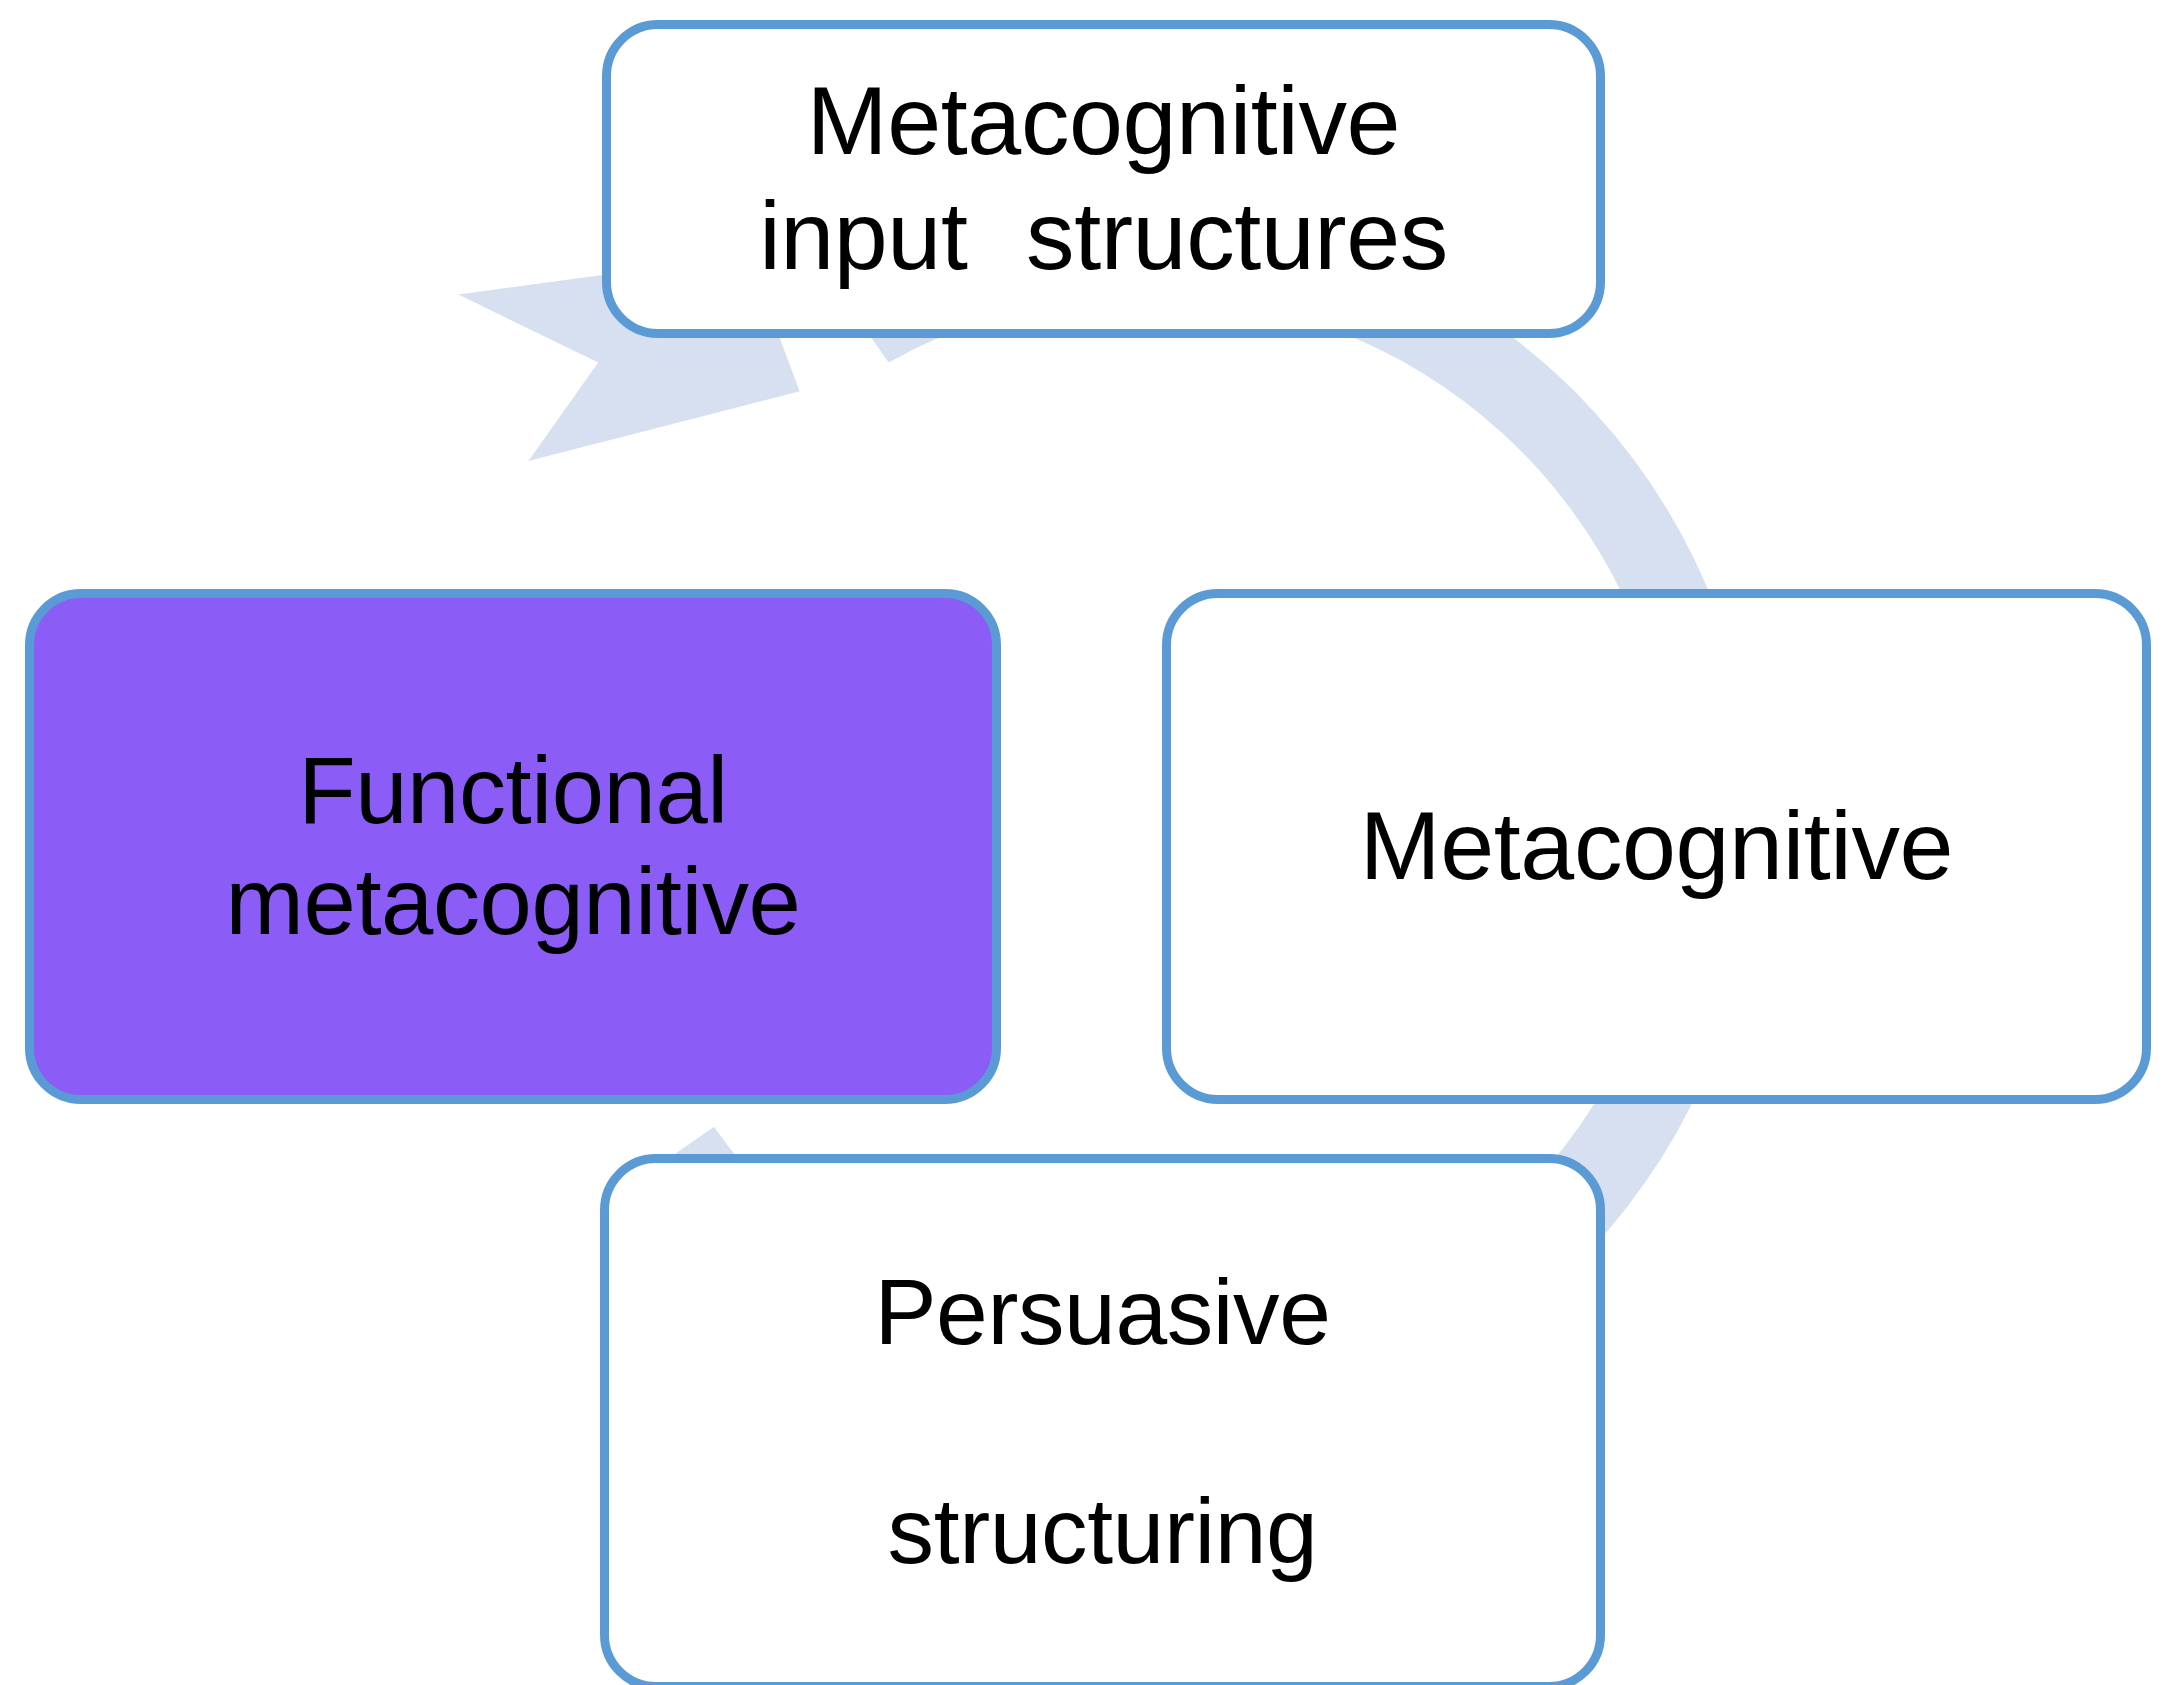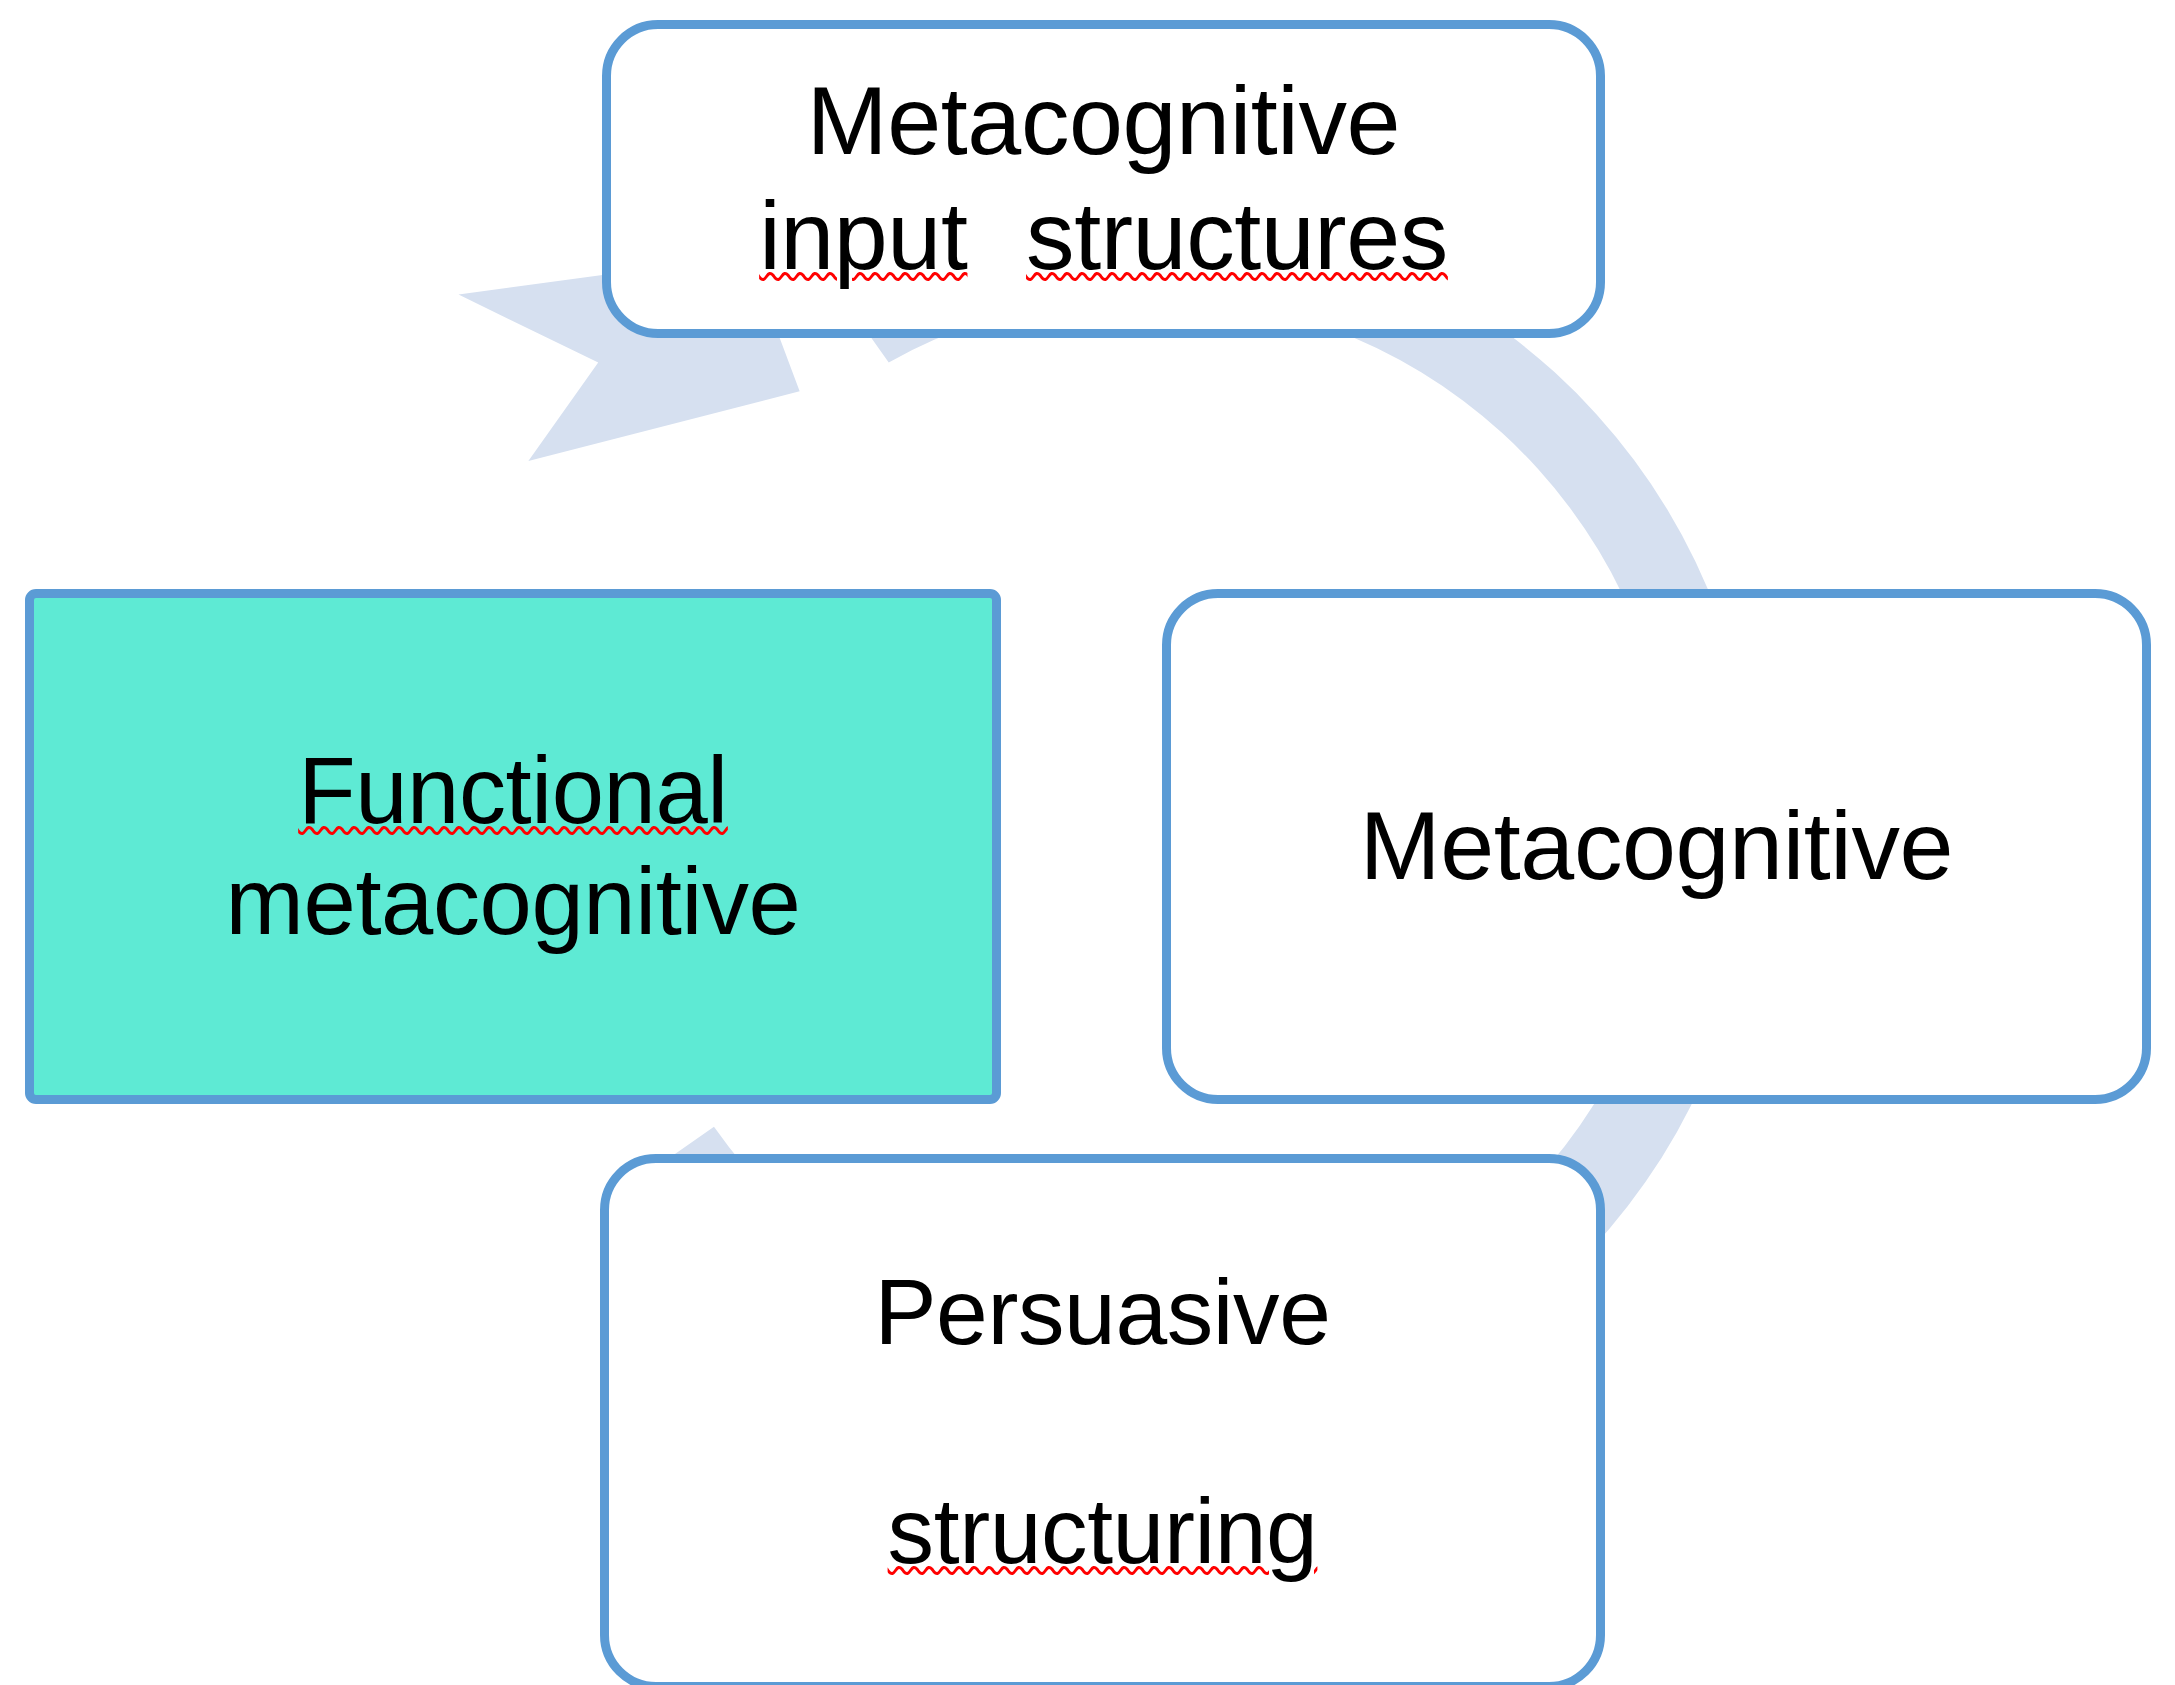--- a/index.html
+++ b/index.html
@@ -44,21 +44,20 @@
     letter-spacing: -0.4px;
   }
   .node-text {
     display: block;
     width: 100%;
     padding: 0 12.5px;
     box-sizing: border-box;
   }
   
   .sp {
-    text-decoration: underline;
     text-decoration-color: #ff0000;
     text-decoration-style: wavy;
     text-decoration-thickness: 2.7px;
     text-underline-offset: 2.7px;
     -webkit-text-decoration-color: #ff0000;
   }
 
   
   #box-top    { left: 602px;  top: 19.7px;   width: 1003px; height: 318px;  font-size: 97px; }
   #box-left   { left: 25px;   top: 589px;  width: 976px; height: 515px;  font-size: 94px; }
@@ -88,21 +87,21 @@
     </g>
   </svg>
 
   <div class="node-box" id="box-top" style="border-color: rgb(91, 155, 213); background: rgb(255, 255, 255); color: rgb(0, 0, 0);">
     <span class="node-text">
       <span>Metacognitive</span><br>
       <span class="sp" style="text-decoration-color: rgb(255, 0, 0);">input</span><span> </span><span class="sp" style="text-decoration-color: rgb(255, 0, 0); margin-left: 32px;">structures</span>
     </span>
   </div>
 
-  <div class="node-box" id="box-left" style="border-color: rgb(91, 155, 213); background: #5eead4; color: rgb(0, 0, 0); border-radius: 11px;">
+  <div class="node-box" id="box-left" style="border-color: rgb(91, 155, 213); background: #8b5cf6; color: rgb(0, 0, 0);">
     <span class="node-text">
       <span class="sp" style="text-decoration-color: rgb(255, 0, 0);">Functional</span><br>
       <span>metacognitive</span><br>
     </span>
   </div>
 
   <div class="node-box" id="box-right" style="border-color: rgb(91, 155, 213); background: rgb(255, 255, 255); color: rgb(0, 0, 0);">
     <span class="node-text">
       <span>Metacognitive</span><br>
     </span>

